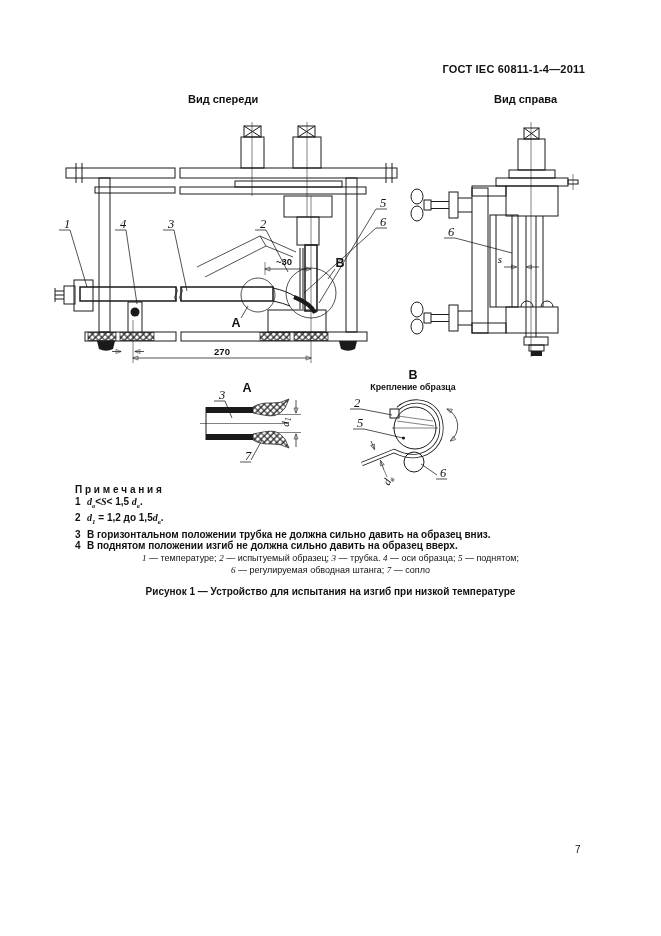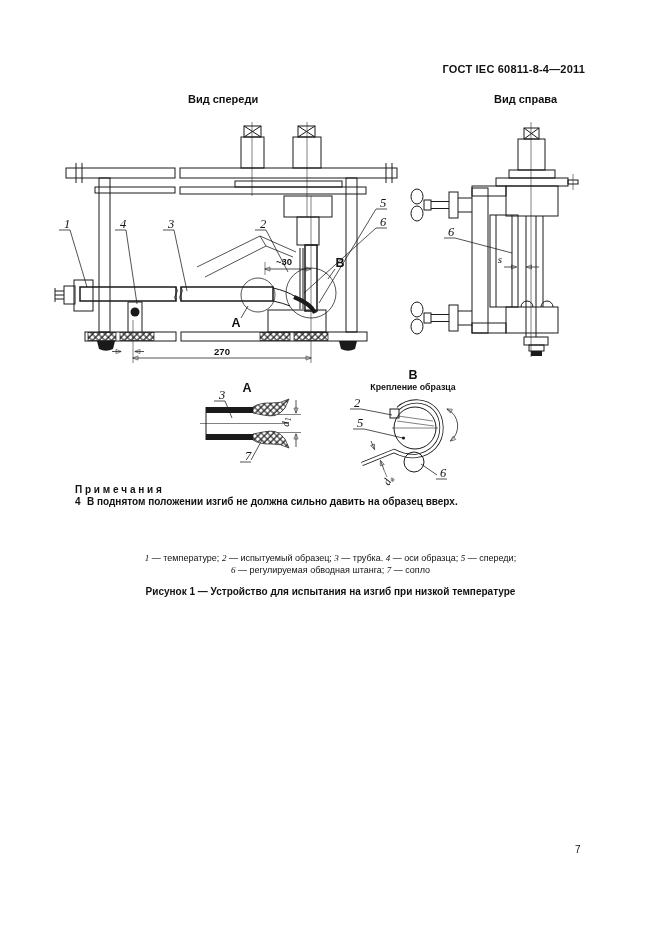--- a/index.html
+++ b/index.html
@@ -38,21 +38,21 @@
   .legend .lnum{font-style:italic;font-family:"Liberation Serif",serif;}
   .caption{position:absolute;left:0;right:0;top:586px;text-align:center;
       font-size:10px;font-weight:bold;}
   .pagenum{position:absolute;left:575px;top:844px;font-size:10px;}
 </style>
 </head>
 <body>
 
 <div class="page">
 
-  <div class="hdr">ГОСТ IEC 60811-8-4—2011</div>
+  <div class="hdr">ГОСТ IEC 60811-1-4—2011</div>
   <div class="vlabel front">Вид спереди</div>
   <div class="vlabel right">Вид справа</div>
 
   <svg class="draw" width="661" height="500" viewBox="0 0 661 500">
     <defs>
       <pattern id="hp" width="4.5" height="4.5" patternUnits="userSpaceOnUse" patternTransform="rotate(45)">
         <rect width="4.5" height="4.5" fill="#ffffff" stroke="none"></rect>
         <line x1="0" y1="0" x2="0" y2="4.5" stroke="#1a1a1a" stroke-width="1"></line>
       </pattern>
       <marker id="ma" viewBox="0 0 10 10" refX="9.5" refY="5" markerWidth="10" markerHeight="7" orient="auto-start-reverse">
@@ -320,23 +320,26 @@
         <line class="med" x1="371" y1="441" x2="374.5" y2="449.5" marker-end="url(#ma)"></line>
         <line class="med" x1="384" y1="470" x2="380.5" y2="460.5" marker-end="url(#ma)"></line>
         <line class="thin" x1="384" y1="470" x2="387" y2="477"></line>
         <text class="dimvar" transform="rotate(-62 391 482)" x="391" y="482"><tspan>d</tspan><tspan class="subsz" dy="2">в</tspan></text>
       </g>
     </g>
   </svg>
 
   <div class="notes">
     <div>П р и м е ч а н и я</div>
+    <div class="nline"><span class="nnum">1</span><span class="ital">d</span><sub>в</sub><span>&lt;</span><span class="ital">S</span><span>&lt; 1,5 </span><span class="ital">d</span><sub>в</sub><span>.</span></div>
+    <div class="nline"><span class="nnum">2</span><span class="ital">d</span><sub>1</sub><span> = 1,2 до 1,5</span><span class="ital">d</span><sub>в</sub><span>.</span></div>
+    <div class="nline"><span class="nnum">3</span><span>В горизонтальном положении трубка не должна сильно давить на образец вниз.</span></div>
     <div class="nline"><span class="nnum">4</span><span>В поднятом положении изгиб не должна сильно давить на образец вверх.</span></div>
   </div>
 
   <div class="legend">
-    <div><span class="lnum">1</span><span> — температуре; </span><span class="lnum">2</span><span> — испытуемый образец; </span><span class="lnum">3</span><span> — трубка. </span><span class="lnum">4</span><span> — оси образца; </span><span class="lnum">5</span><span> — спереди;</span></div>
+    <div><span class="lnum">1</span><span> — температуре; </span><span class="lnum">2</span><span> — испытуемый образец; </span><span class="lnum">3</span><span> — трубка. </span><span class="lnum">4</span><span> — оси образца; </span><span class="lnum">5</span><span> — поднятом;</span></div>
     <div><span class="lnum">6</span><span> — регулируемая обводная штанга; </span><span class="lnum">7</span><span> — сопло</span></div>
   </div>
 
   <div class="caption">Рисунок 1 — Устройство для испытания на изгиб при низкой температуре</div>
   <div class="pagenum">7</div>
 </div>
 
 </body></html>

